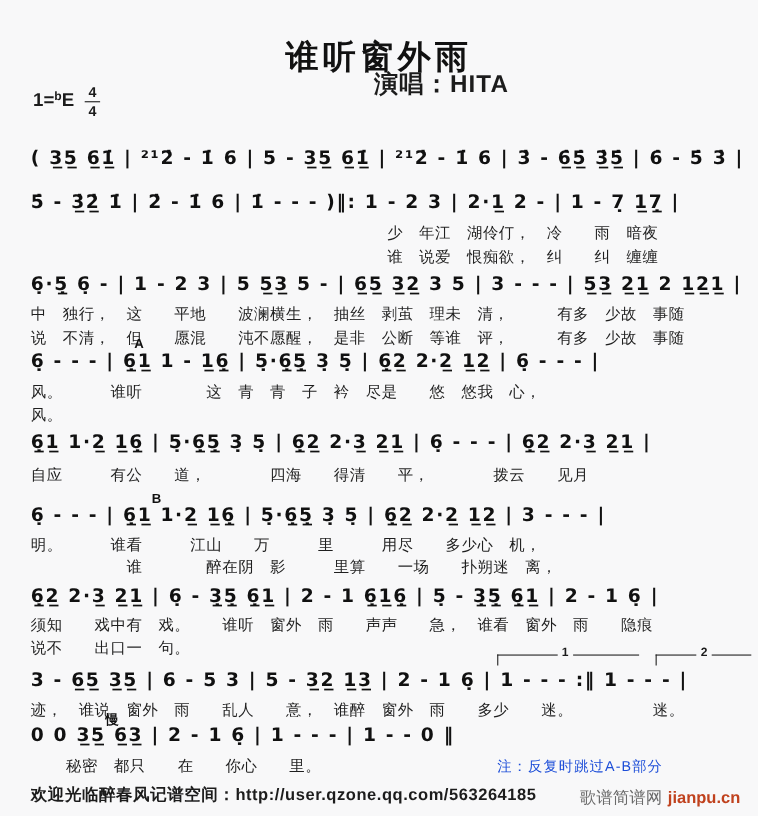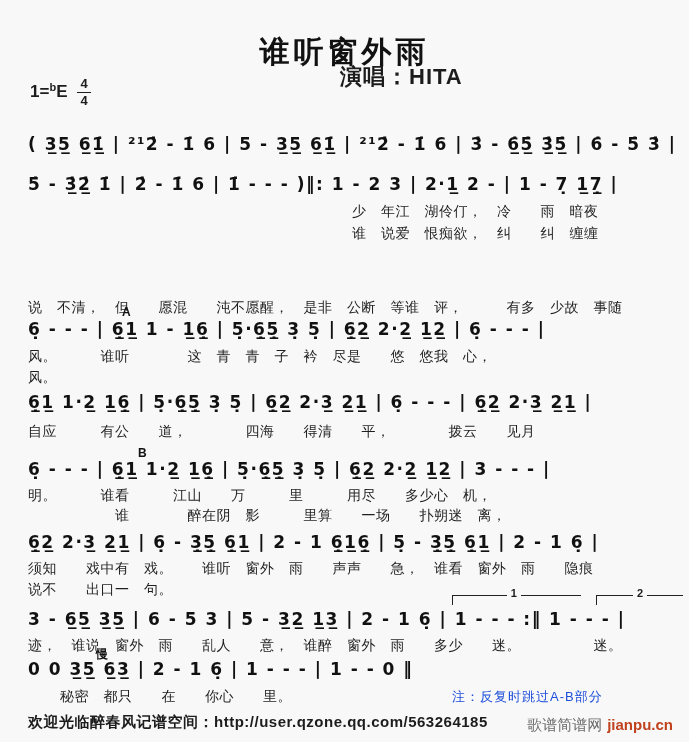--- a/index.html
+++ b/index.html
@@ -55,20 +55,22 @@
 
   <div class="performer">演唱：HITA</div>
 
 
   <div class="notes" style="top:134px">( 3̲5̲ 6̲1̲̇ | ²¹2̇ - 1̇ 6 | 5 - 3̲5̲ 6̲1̲̇ | ²¹2̇ - 1̇ 6 | 3̇ - 6̲̇5̲̇ 3̲̇5̲̇ | 6̇ - 5̇ 3̇ |</div>
 
   <div class="notes" style="top:174px">5̇ - 3̲̇2̲̇ 1̇ | 2̇ - 1̇ 6 | 1̇ - - - )‖: 1 - 2 3 | 2·1̲ 2 - | 1 - 7̣ 1̲7̲̣ |</div>
   <div class="lyr indent" style="top:203px">少　年江　湖伶仃，　冷　　雨　暗夜</div>
   <div class="lyr indent" style="top:225px">谁　说爱　恨痴欲，　纠　　纠　缠缠</div>
 
+  <div class="notes" style="top:249px">6̣·5̲̣ 6̣ - | 1 - 2 3 | 5 5̲3̲ 5 - | 6̲5̲ 3̲2̲ 3 5 | 3 - - - | 5̲3̲ 2̲1̲ 2 1̲2̲1̲ |</div>
+  <div class="lyr" style="top:277px">中　独行，　这　　平地　　波澜横生，　抽丝　剥茧　理未　清，　　　有多　少故　事随</div>
   <div class="lyr" style="top:299px">说　不清，　但　　愿混　　沌不愿醒，　是非　公断　等谁　评，　　　有多　少故　事随</div>
 
   <div class="marker" style="left:122px;top:305px">A</div>
   <div class="notes" style="top:319px">6̣ - - - | 6̲̣1̲ 1 - 1̲6̲̣ | 5̣·6̲̣5̲̣ 3̣ 5̣ | 6̲̣2̲ 2·2̲ 1̲2̲ | 6̣ - - - |</div>
   <div class="lyr" style="top:348px">风。　　　谁听　　　　这　青　青　子　衿　尽是　　悠　悠我　心，</div>
   <div class="lyr" style="top:369px">风。</div>
 
   <div class="notes" style="top:392px">6̲̣1̲ 1·2̲ 1̲6̲̣ | 5̣·6̲̣5̲̣ 3̣ 5̣ | 6̲̣2̲ 2·3̲ 2̲1̲ | 6̣ - - - | 6̲̣2̲ 2·3̲ 2̲1̲ |</div>
   <div class="lyr" style="top:423px">自应　　　有公　　道，　　　　四海　　得清　　平，　　　　拨云　　见月</div>
 

